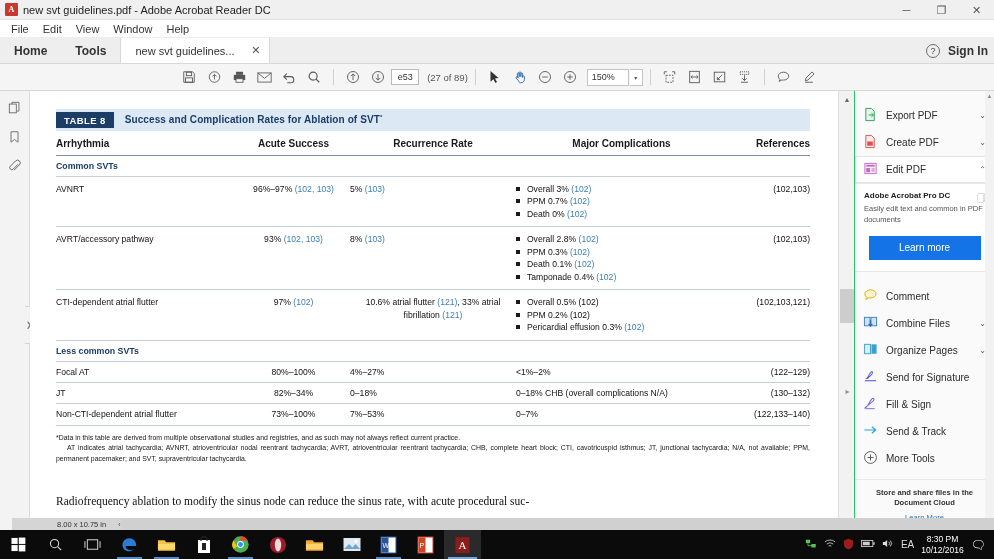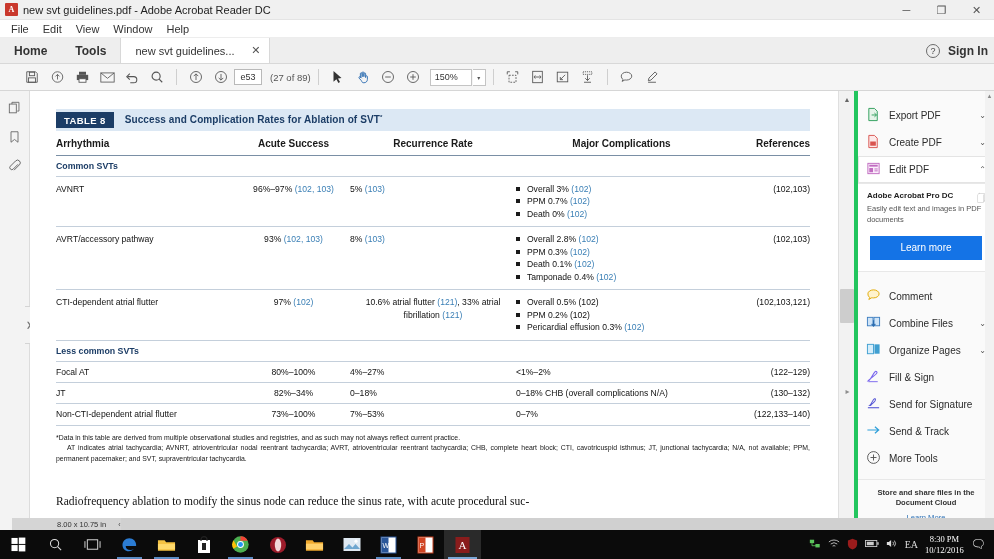--- a/index.html
+++ b/index.html
@@ -61,21 +61,21 @@
   }
   .circ-q {
     width: 14px; height: 14px; border: 1px solid #6b6b6b; border-radius: 50%;
     font-size: 9px; color: #4a4a4a; display: flex; align-items: center; justify-content: center;
   }
   #tabbar .signin .lbl { font-size: 12px; color: #333; font-weight: 600; }
 
   
   #toolbar {
     height: 27px; background: #f5f5f5; display: flex; align-items: center;
-    border-bottom: 1px solid #d6d6d6; padding-left: 20px; gap: 1px;
+    border-bottom: 1px solid #d6d6d6; padding-left: 4px; gap: 1px; justify-content: center;
   }
   .tb { width: 24px; height: 22px; display: flex; align-items: center; justify-content: center; }
   .tb svg { display: block; }
   .tb-sep { width: 1px; height: 16px; background: #cfcfcf; margin: 0 6px; }
   #pagebox {
     width: 28px; height: 16px; border: 1px solid #b9b9b9; background: #fff;
     font-size: 9px; color: #333; display: flex; align-items: center; justify-content: center;
   }
   #pagecount { font-size: 9.5px; color: #555; margin-left: 7px; white-space: nowrap; }
   #zoombox {
@@ -183,21 +183,21 @@
   .body-col { flex: 1; }
   .sec-head { font-size: 10.5px; color: #111; font-family: "Liberation Sans", sans-serif; }
   .body-p {
     font-size: 11.5px; color: #111; font-family: "Liberation Serif", serif;
     text-align: justify; margin-top: 7px; line-height: 1.28;
   }
   .body-p.nogap { margin-top: 0; }
 
   
   #rightpanel {
-    width: 140px; background: #fafafa; border-left: 4px solid #22c55e;
+    width: 140px; background: #fafafa; border-left: 1px solid #22c55e;
     display: flex; flex-direction: column; position: relative;
   }
   .tool {
     display: flex; align-items: center; gap: 8px;
     height: 27px; padding: 0 8px; font-size: 10px; color: #2b2b2b;
   }
   .tool .tlbl { flex: 1; white-space: nowrap; }
   .tool .chev { font-size: 8px; color: #555; }
   .tool.selected { background: #fff; box-shadow: 0 0 0 1px #e4e4e4 inset; }
   .promo {
@@ -246,21 +246,21 @@
     width: 37px; height: 29px; display: flex; align-items: center; justify-content: center;
     position: relative;
   }
   #taskbar .tbitem.active { background: #2a2a2a; }
   #taskbar .tbitem.active:after {
     content:""; position:absolute; bottom:0; left:4px; right:4px; height:2px; background:#7aa7d6;
   }
   #taskbar .tbitem.running:after {
     content:""; position:absolute; bottom:0; left:6px; right:6px; height:2px; background:#5b8cc4;
   }
-  #tray { margin-left: auto; display: flex; align-items: center; gap: 7px; padding-right: 6px; font-family: Liberation Serif, serif; }
+  #tray { margin-left: auto; display: flex; align-items: center; gap: 7px; padding-right: 6px; }
   #tray .tico { font-size: 10px; color: #ddd; }
   #clock { font-size: 8.5px; color: #fff; text-align: center; line-height: 1.25; }
   #notif { font-size: 12px; color: #eee; position: relative; padding-right: 2px;}
 </style>
 </head>
 <body>
 
 <div id="titlebar">
   <div class="app-icon">A</div>
   <div class="title-text">new svt guidelines.pdf - Adobe Acrobat Reader DC</div>
@@ -592,21 +592,21 @@
             <path d="M9 8.5h3.5M9 10.5h3.5" stroke="#c06bc0"></path>
           </svg>
       </span>
       <span class="tlbl">Edit PDF</span>
       <span class="chev">⌃</span>
     </div>
 
     <div class="promo">
       <span class="copy-ico">🗍</span>
       <div class="ptitle">Adobe Acrobat Pro DC</div>
-      <div class="pdesc">Easily edit text and images in PDF documents</div>
+      <div class="pdesc">Easily edit text and common in PDF documents</div>
       <div class="learnbtn">Learn more</div>
     </div>
 
     <div class="divider-sp"></div>
 
     <div class="tool">
       <span>
         <svg width="15" height="14" viewBox="0 0 16 15">
             <path d="M8 2c3.3 0 6 1.9 6 4.3S11.3 10.6 8 10.6a8 8 0 01-1.8-.2L3 12.3l.9-2.2A4.4 4.4 0 012 6.3C2 3.9 4.7 2 8 2z" fill="#fff3cd" stroke="#e0a800"></path>
           </svg>
@@ -634,36 +634,36 @@
             <rect x="9" y="2.5" width="5.5" height="10" fill="#3f9fd1"></rect>
           </svg>
       </span>
       <span class="tlbl">Organize Pages</span>
       <span class="chev">⌄</span>
     </div>
 
     <div class="tool">
       <span>
         <svg width="15" height="15" viewBox="0 0 16 16">
+            <path d="M4 10c2-1.5 3-6 5-7 1-.5 1.6 1 .6 2.3-1.2 1.6-3.4 3-4.6 4.7z" fill="none" stroke="#5b5bd6" stroke-width="1.1"></path>
+            <path d="M2 12.5h12" stroke="#5b5bd6" stroke-width="1.2"></path>
+          </svg>
+      </span>
+      <span class="tlbl">Send for Signature</span>
+      <span class="chev"></span>
+    </div>
+
+    <div class="tool">
+      <span>
+        <svg width="15" height="15" viewBox="0 0 16 16">
             <path d="M2.5 12.5c3-1 4.5-7 7-9.5 1.3-1.3 3 .3 1.8 1.8-2 2.4-6.3 4.6-8.8 7.7z" fill="none" stroke="#7b68ee" stroke-width="1.2"></path>
             <path d="M2.5 13.5h10" stroke="#7b68ee"></path>
           </svg>
       </span>
       <span class="tlbl">Fill &amp; Sign</span>
-      <span class="chev"></span>
-    </div>
-
-    <div class="tool">
-      <span>
-        <svg width="15" height="15" viewBox="0 0 16 16">
-            <path d="M4 10c2-1.5 3-6 5-7 1-.5 1.6 1 .6 2.3-1.2 1.6-3.4 3-4.6 4.7z" fill="none" stroke="#5b5bd6" stroke-width="1.1"></path>
-            <path d="M2 12.5h12" stroke="#5b5bd6" stroke-width="1.2"></path>
-          </svg>
-      </span>
-      <span class="tlbl">Send for Signature</span>
       <span class="chev"></span>
     </div>
 
     <div class="tool">
       <span>
         <svg width="15" height="12" viewBox="0 0 16 12">
             <path d="M1.5 6h11M9.5 2.5L13.5 6 9.5 9.5" stroke="#2f9fd9" fill="none" stroke-width="1.3"></path>
           </svg>
       </span>
       <span class="tlbl">Send &amp; Track</span>

